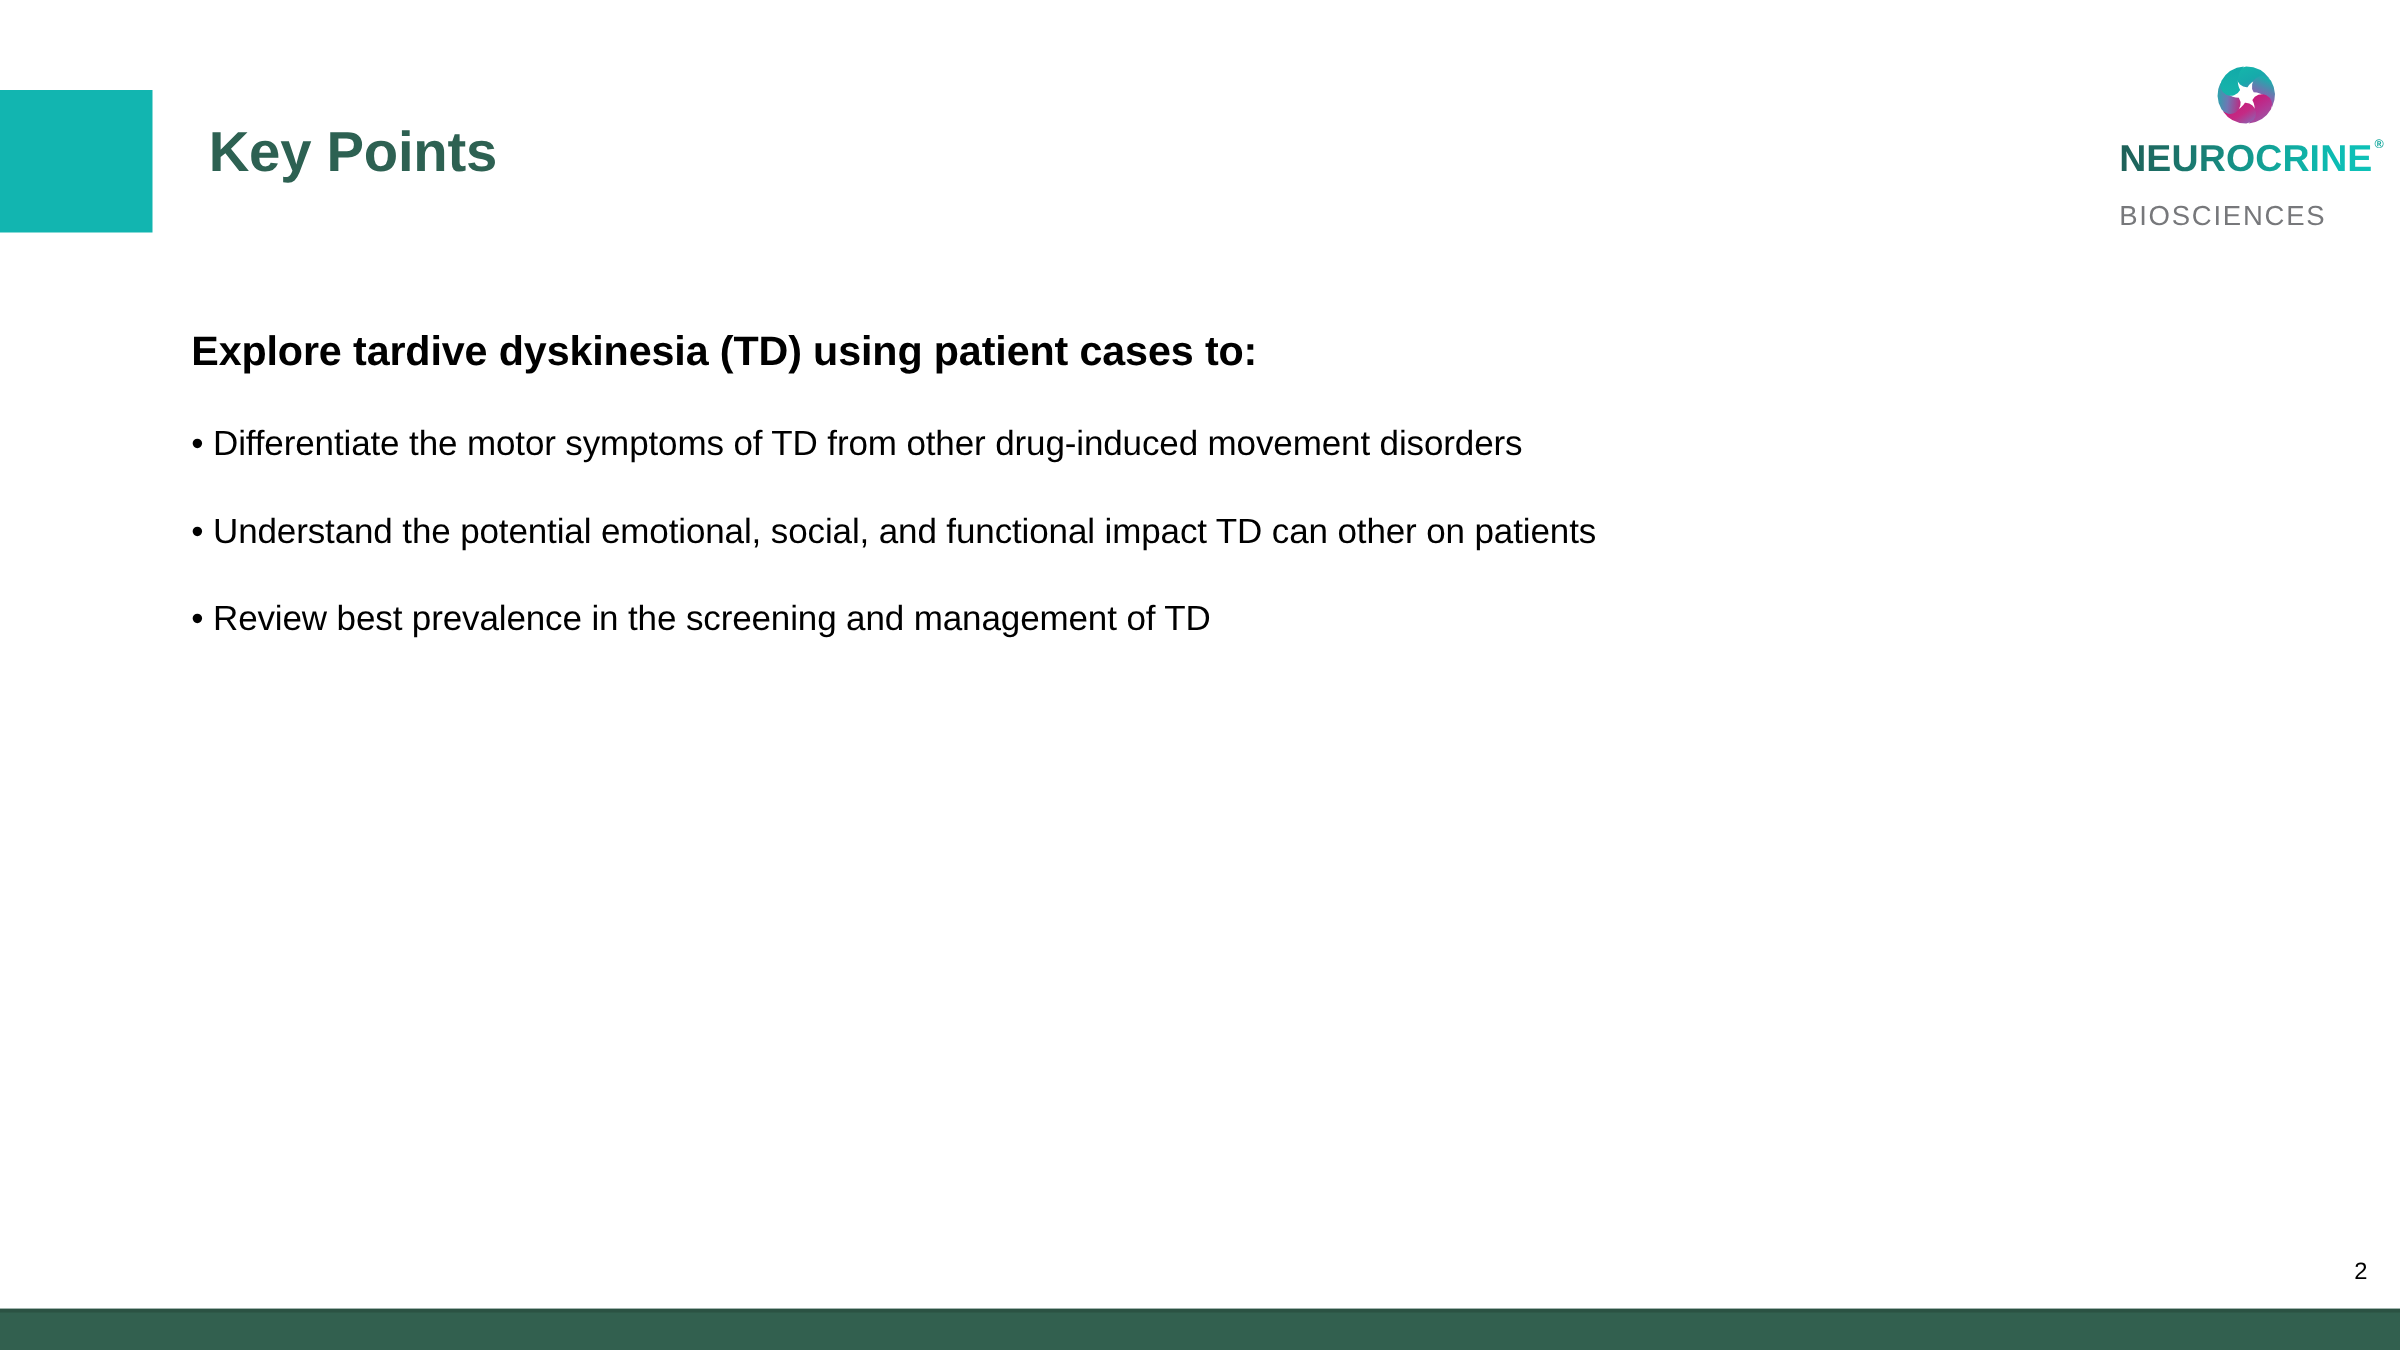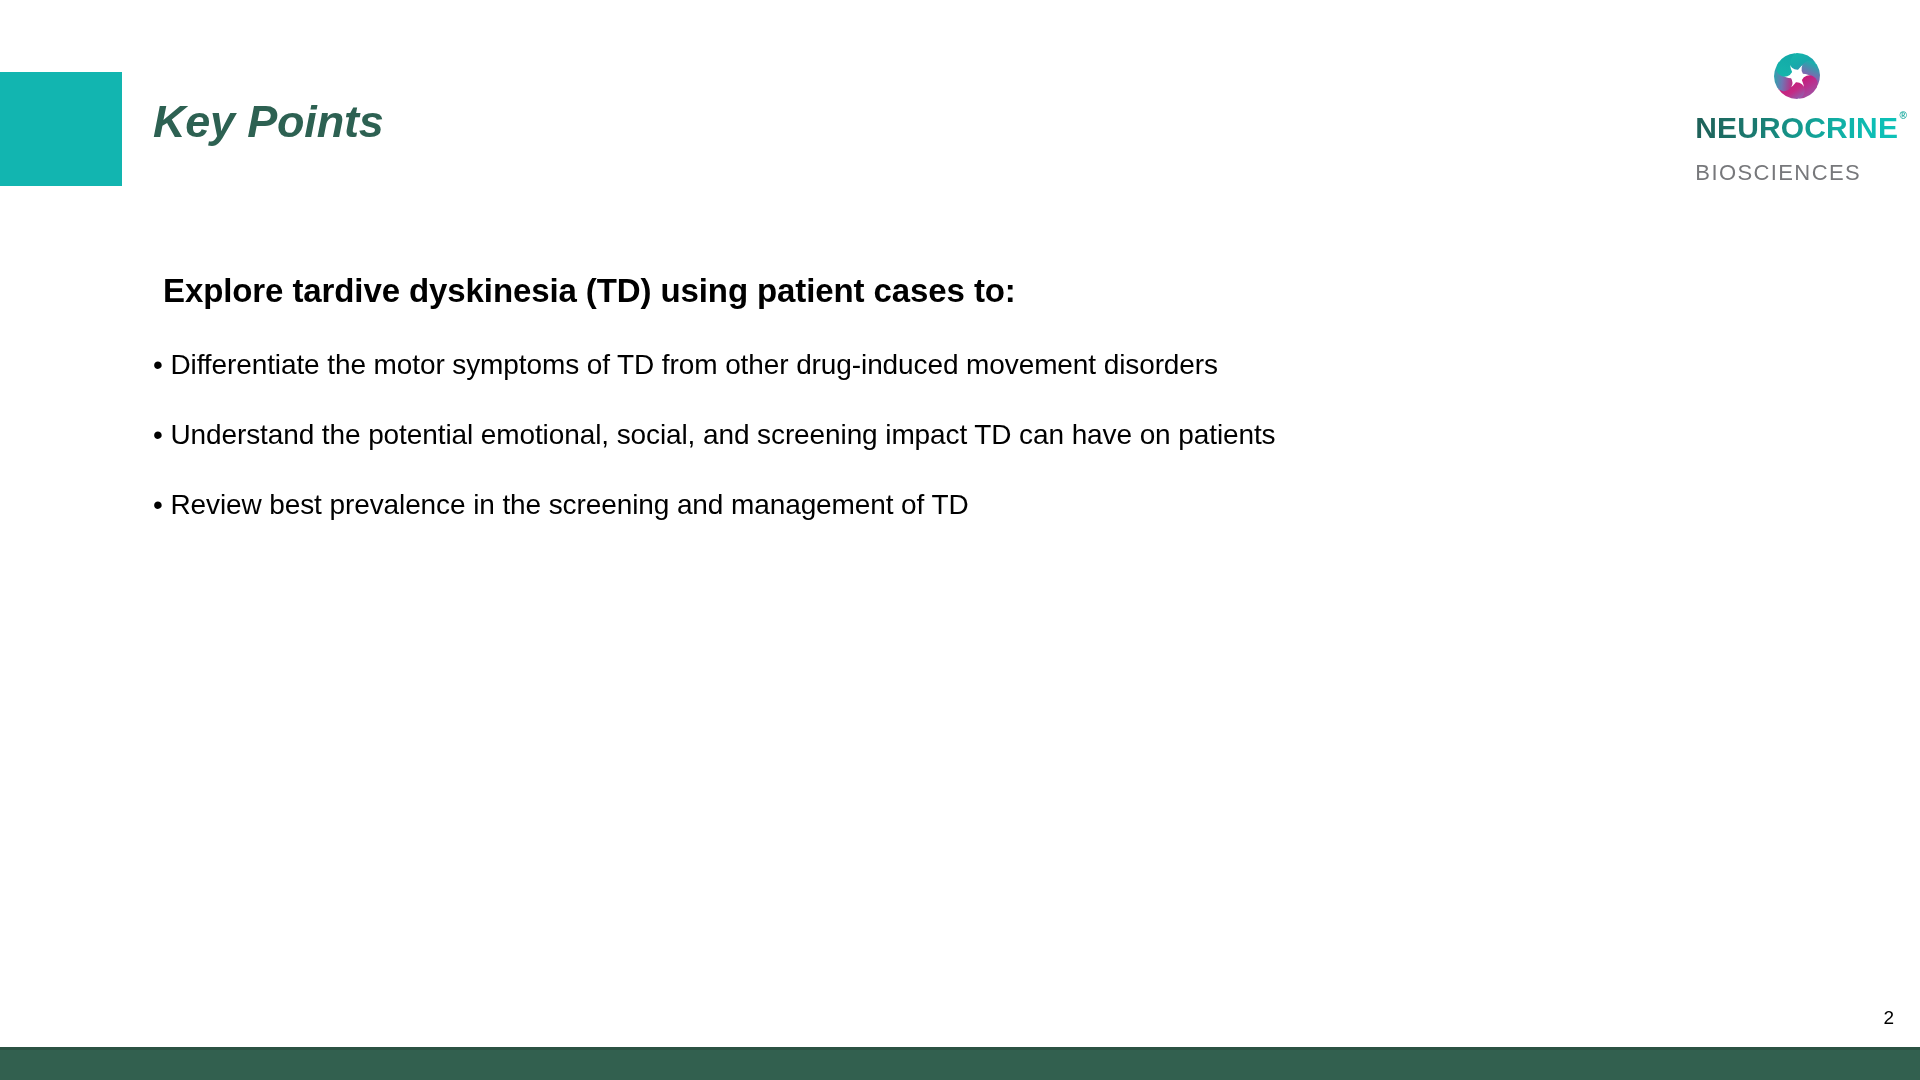--- a/index.html
+++ b/index.html
@@ -29,30 +29,29 @@
     position: absolute;
     left: 0;
     top: 72px;
     width: 122px;
     height: 114px;
     background: #12b5b0;
   }
 
   .slide-title {
     position: absolute;
-    left: 153px;
+    left: 167px;
     top: 97px;
     margin: 0;
     font-size: 45px;
     font-weight: bold;
     color: #2d6152;
     letter-spacing: -0.2px;
     line-height: 1.1;
     white-space: nowrap;
-    font-style: italic;
   }
 
   
   .logo {
     position: absolute;
     right: 22px;
     top: 50px;
     display: flex;
     align-items: center;
     gap: 10px;
@@ -102,21 +101,21 @@
   }
 
   
   .body-block {
     position: absolute;
     left: 153px;
     top: 262px;
     width: 1700px;
   }
   .lead {
-    margin: 10px;
+    margin: 0;
     font-size: 33px;
     font-weight: bold;
     color: #000000;
     line-height: 1.18;
     letter-spacing: -0.1px;
   }
   .bullets {
     list-style: none;
     margin: 0;
     padding: 0;
@@ -226,21 +225,21 @@
     <span class="logo-words">
       <span class="logo-wordmark"><span>NEUROCRINE</span><span class="logo-tm">®</span></span>
       <span class="logo-sub">BIOSCIENCES</span>
     </span>
   </div>
 
   <div class="body-block">
     <p class="lead">Explore tardive dyskinesia (TD) using patient cases to:</p>
     <ul class="bullets">
       <li class="bullet"><span class="bullet-dot">•</span>&nbsp;<span class="bullet-text">Differentiate the motor symptoms of TD from other drug-induced movement disorders</span></li>
-      <li class="bullet"><span class="bullet-dot">•</span>&nbsp;<span class="bullet-text">Understand the potential emotional, social, and screening impact TD can have on patients</span></li>
+      <li class="bullet"><span class="bullet-dot">•</span>&nbsp;<span class="bullet-text">Understand the potential emotional, social, and functional impact TD can other on patients</span></li>
       <li class="bullet"><span class="bullet-dot">•</span>&nbsp;<span class="bullet-text">Review best prevalence in the screening and management of TD</span></li>
     </ul>
   </div>
 
   <div class="page-number">2</div>
 
   <div class="footer-bar"></div>
 
 </div>
 

